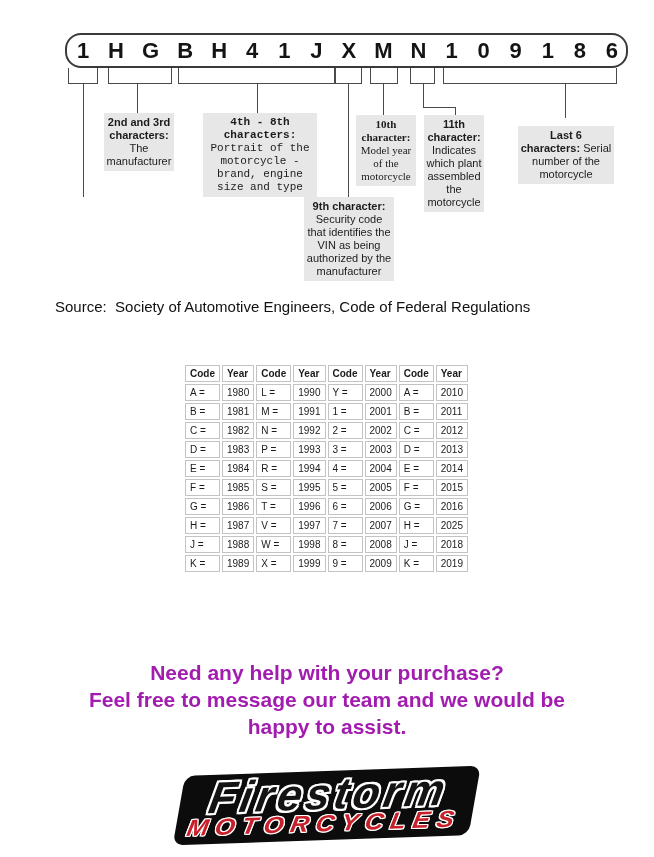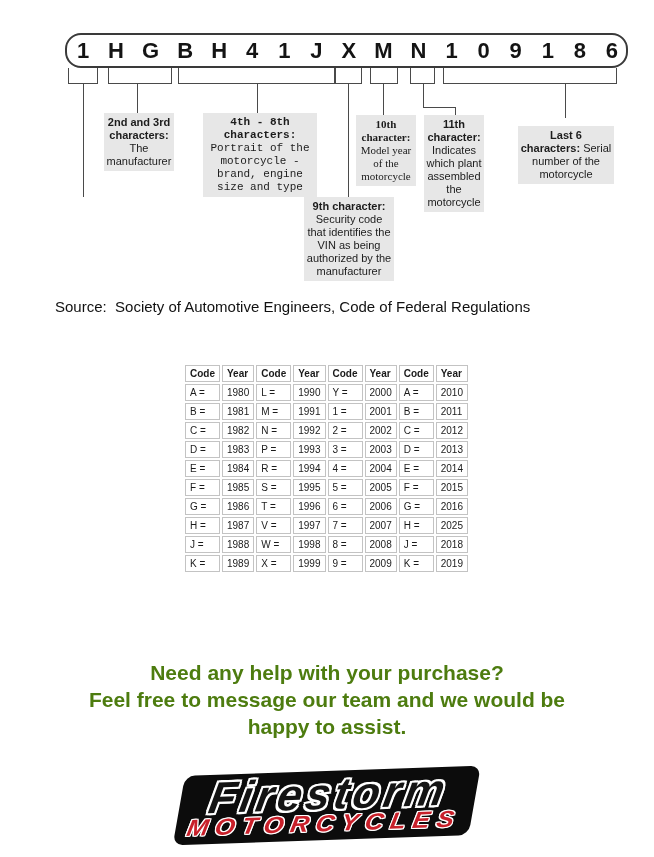--- a/index.html
+++ b/index.html
@@ -36,21 +36,21 @@
   
   .year-table { position:absolute; left:183px; top:363px; border-collapse:separate; border-spacing:2px;
     font-size:10px; color:#1a1a1a; }
   .year-table th, .year-table td { border:1px solid #c3c3c3; padding:2px 4px; text-align:left; background:#fff; }
   .year-table th { font-weight:bold; }
   .year-table th:nth-child(odd), .year-table td:nth-child(odd) { min-width:34px; }
   .year-table th:nth-child(even), .year-table td:nth-child(even) { min-width:30px; }
 
   
   .help-message { position:absolute; left:0; right:0; top:659px; text-align:center;
-    font-weight:bold; font-size:21px; line-height:27px; color:#4d7c0f; }
+    font-weight:bold; font-size:21px; line-height:27px; color:#a21caf; }
 
   
   .logo-wrap { position:absolute; left:50%; top:771px; transform:translateX(-50%) rotate(-2deg); }
   .logo-plate { transform:skewX(-12deg); background:#0c0c0c; border-radius:10px;
     padding:2px 26px 6px 26px; text-align:center; }
   .logo-main {
     display:block; font-style:italic; font-weight:bold; font-size:44px; line-height:42px;
     letter-spacing:4px; color:#141414;
     text-shadow:-2px -2px 0 #fff, 2px -2px 0 #fff, -2px 2px 0 #fff, 2px 2px 0 #fff,
                 -2px 0 0 #fff, 2px 0 0 #fff, 0 -2px 0 #fff, 0 2px 0 #fff;

